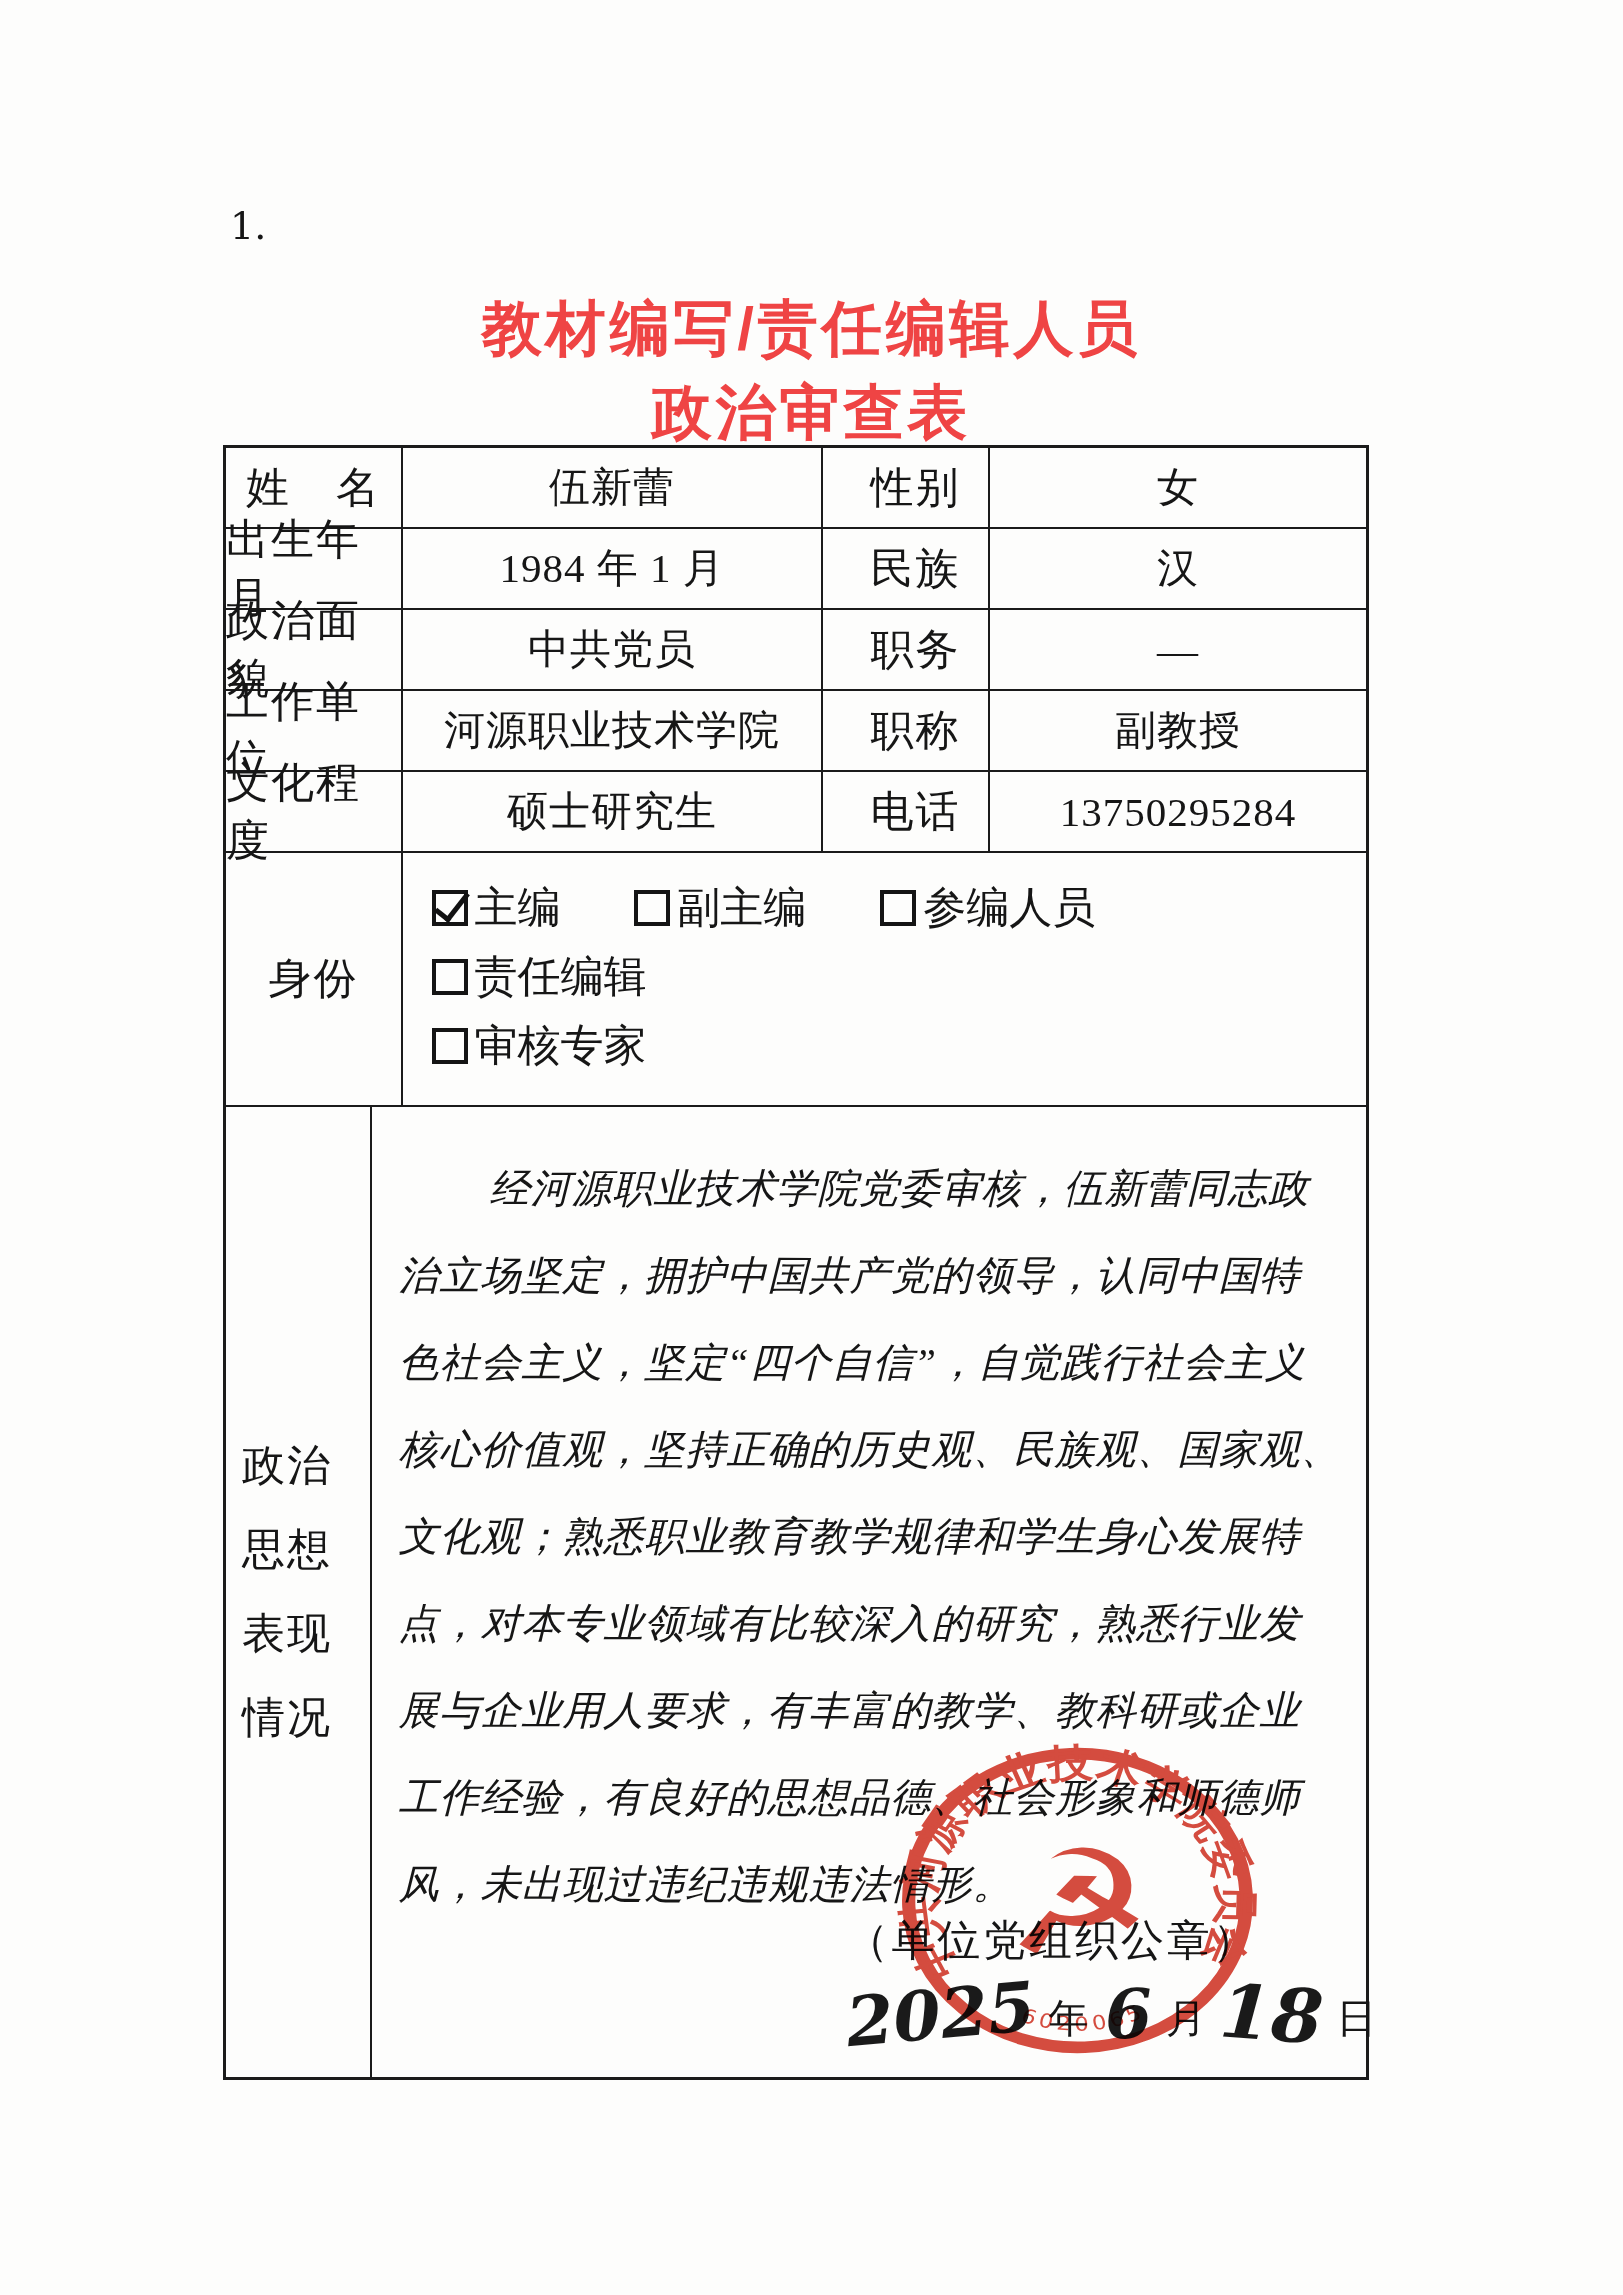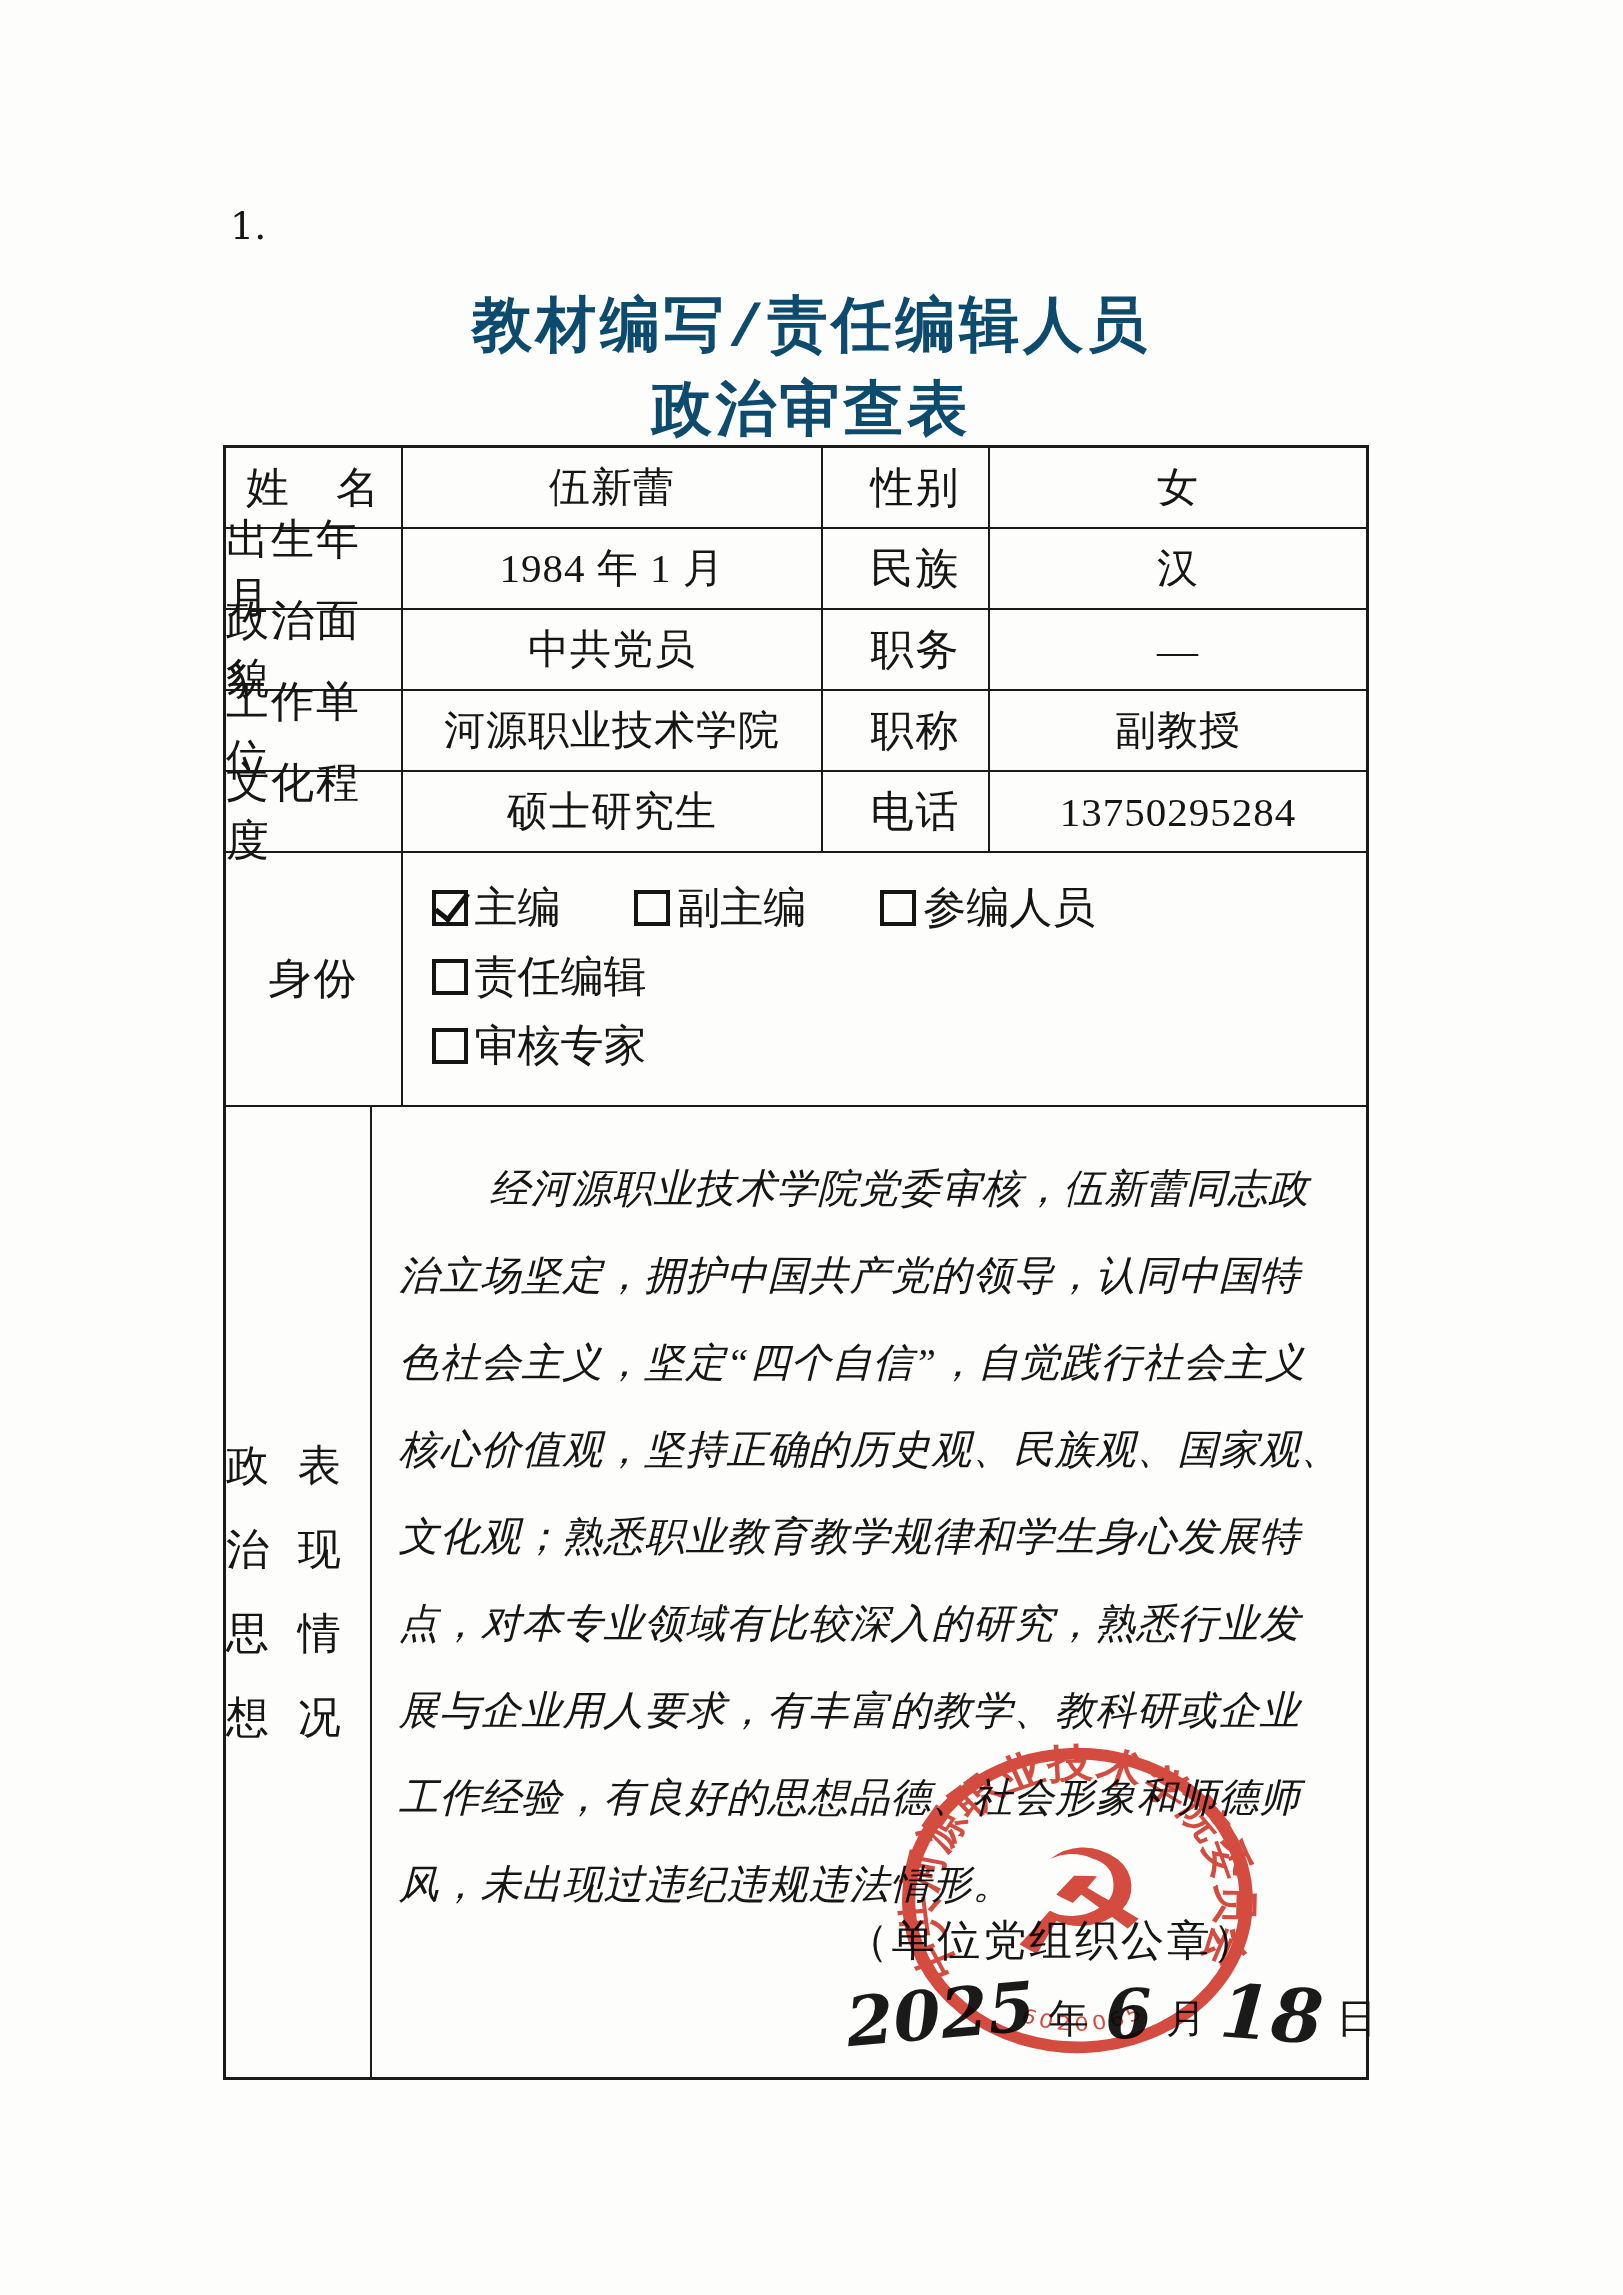--- a/index.html
+++ b/index.html
@@ -1,21 +1,21 @@
 <!DOCTYPE html>
 <html style="font-size:7.9px"><head>
 <meta charset="utf-8">
 <style>
   html,body{margin:0;padding:0;background:#e8e8e8;}
   .page{position:relative;width:1623px;height:2295px;background:#fdfdfc;overflow:hidden;
         font-family:"Liberation Serif",serif;color:#161616;}
   .corner-num{position:absolute;left:230px;top:204px;font-size:38px;font-family:"DejaVu Serif",serif;}
   .title{position:absolute;left:0;top:287px;width:100%;text-align:center;
-         font-family:Liberation Mono, monospace;font-weight:700;font-size:60px;
-         line-height:84px;letter-spacing:3.9px;color:#0c4a6e;}
+         font-family:Liberation Sans, sans-serif;font-weight:700;font-size:60px;
+         line-height:84px;letter-spacing:3.9px;color:#ef4444;}
   .form-table{position:absolute;left:223px;top:445px;width:1146px;height:1635px;
         border:3.4px solid #1b1b1b;box-sizing:border-box;display:flex;flex-direction:column;}
   .t-row{display:flex;border-bottom:2.9px solid #1b1b1b;box-sizing:border-box;}
   .t-row:last-child{border-bottom:none;flex:1;}
   .cell{box-sizing:border-box;border-right:2.5px solid #1b1b1b;display:flex;
         align-items:center;justify-content:center;}
   .cell:last-child{border-right:none;}
   .c1{width:177px;}
   .c2{width:420px;}
   .c3{width:167px;padding-left:20px;}
@@ -26,21 +26,21 @@
   .row-identity{height:254px;}
   .id-content{flex:1;flex-direction:column;align-items:flex-start;justify-content:space-between;
         padding:25.5px 19.6px 30px 28.5px;font-size:43px;}
   .opt-line{display:flex;align-items:center;}
   .opt{display:inline-flex;align-items:center;margin-right:74px;}
   .opt:last-child{margin-right:0;}
   .cb{position:relative;display:inline-block;width:36px;height:36px;
       border:4.4px solid #141414;box-sizing:border-box;margin-right:6.9px;flex:none;}
   .cb.checked::after{content:"";position:absolute;left:7.9px;top:-7.9px;width:12.8px;height:30px;
       border-right:5.4px solid #111;border-bottom:5.4px solid #111;transform:rotate(38deg);}
-  .row-political .c1{flex-direction:row;line-height:84px;}
+  .row-political .c1{flex-direction:column;line-height:84px;padding-left:16px;}
   .pol-content{flex:1;position:relative;align-items:flex-start;justify-content:flex-start;
       flex-direction:column;padding:38px 24.5px 0 27px;}
   .par{width:100%;}
   .par-line{font-size:40px;line-height:87px;white-space:nowrap;letter-spacing:1px;font-style:italic;}
   .par-line:first-child{text-indent:91px;}
   .seal-caption{position:absolute;left:474px;top:805px;font-size:43px;letter-spacing:2.9px;}
   .date-line{position:absolute;left:474px;top:864px;display:flex;align-items:center;}
   .hw{font-family:"DejaVu Serif",serif;font-style:italic;font-weight:600;font-size:68px;
       display:inline-block;color:#1a1a1a;}
   .hw.y{transform:rotate(-5deg);}

